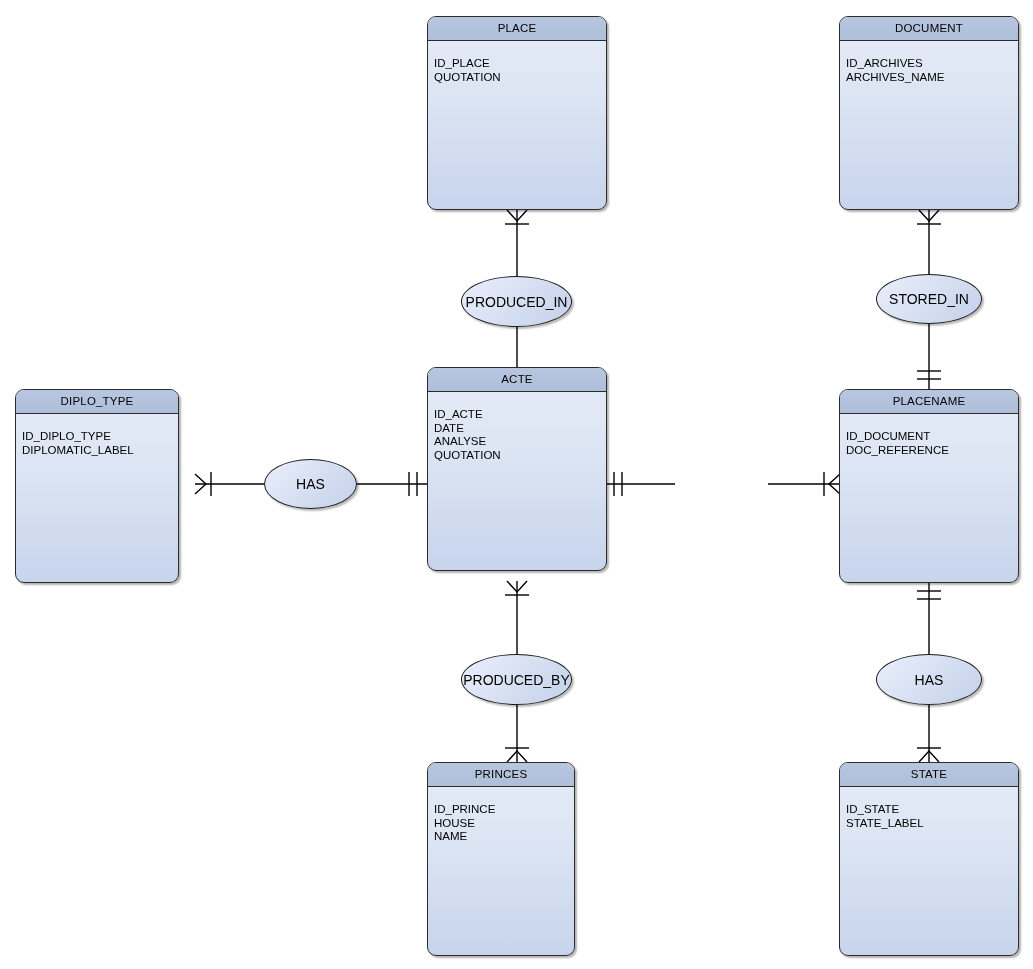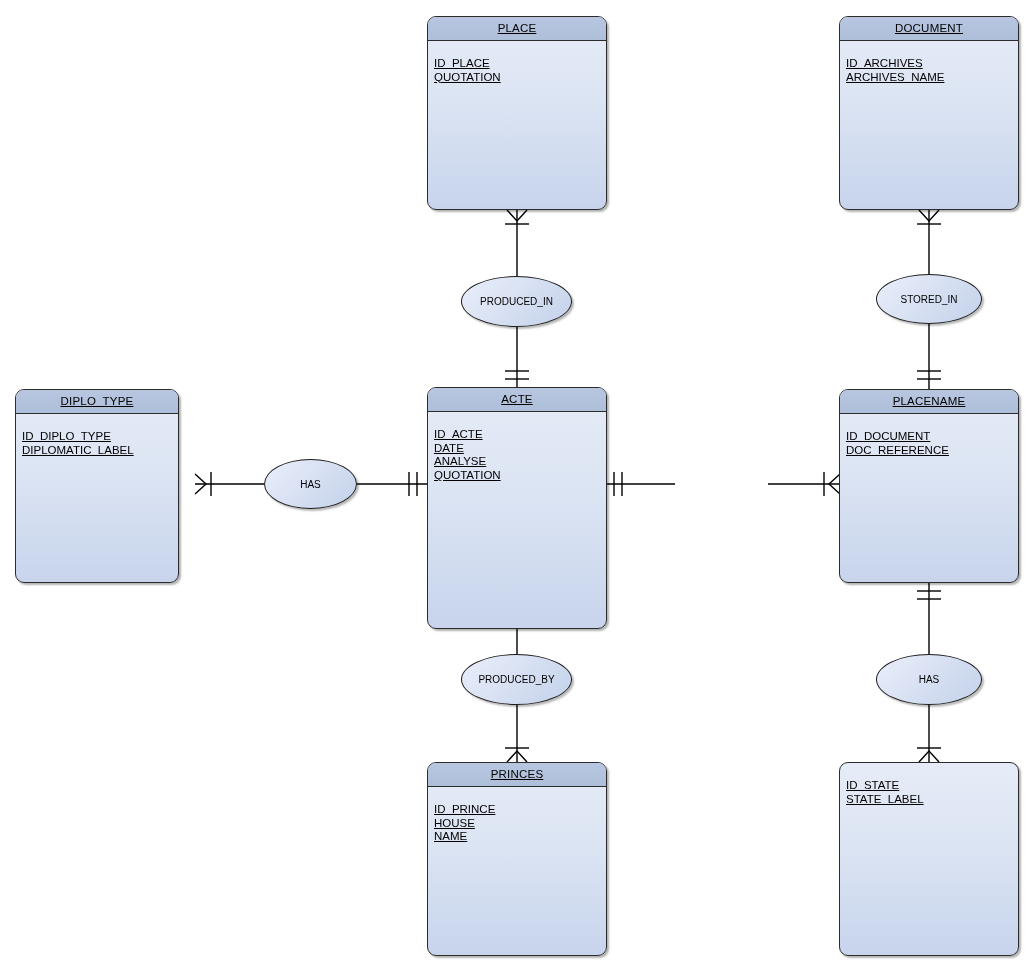--- a/index.html
+++ b/index.html
@@ -14,21 +14,20 @@
   
   .entity{
     position:absolute;
     box-sizing:border-box;
     border:1px solid #2b2b2b;
     border-radius:9px;
     background:linear-gradient(to bottom,#e6ecf7 0%,#dbe4f3 45%,#c7d4ec 100%);
     box-shadow:2px 2px 2px rgba(0,0,0,0.30);
     overflow:hidden;
     z-index:5;
-    text-decoration:underline;
   }
   .entity-header{
     height:23px;
     line-height:23px;
     text-align:center;
     font-size:11.5px;
     color:#000;
     background:linear-gradient(to bottom,#b8c6e0 0%,#aebfda 100%);
     border-bottom:1px solid #2b2b2b;
     letter-spacing:.2px;
@@ -44,21 +43,21 @@
 
   
   .rel{
     position:absolute;
     box-sizing:border-box;
     border:1px solid #1b1b1b;
     border-radius:50%;
     background:linear-gradient(135deg,#e9eefa 0%,#dbe3f4 40%,#c3d1ea 100%);
     box-shadow:2px 2px 2px rgba(0,0,0,0.28);
     display:flex;align-items:center;justify-content:center;
-    font-size:10px;color:#000;
+    font-size:14px;color:#000;
     z-index:6;
   }
 
   
   .lines{position:absolute;left:0;top:0;width:1033px;height:969px;z-index:1;}
   .lines line,.lines polyline{stroke:#000;stroke-width:1.4;fill:none;}
 </style>
 </head>
 <body>
 
@@ -126,48 +125,49 @@
   </div>
 
   <div class="entity" style="left:15px;top:389px;width:164px;height:194px;">
     <div class="entity-header">DIPLO_TYPE</div>
     <div class="entity-attrs">
       <div>ID_DIPLO_TYPE</div>
       <div>DIPLOMATIC_LABEL</div>
     </div>
   </div>
 
-  <div class="entity" style="left:427px;top:387px;width:180px;height:242px;">
+  <div class="entity" style="left:427px;top:367px;width:180px;height:204px;">
     <div class="entity-header">ACTE</div>
     <div class="entity-attrs">
       <div>ID_ACTE</div>
       <div>DATE</div>
       <div>ANALYSE</div>
       <div>QUOTATION</div>
     </div>
   </div>
 
   <div class="entity" style="left:839px;top:389px;width:180px;height:194px;">
     <div class="entity-header">PLACENAME</div>
     <div class="entity-attrs">
       <div>ID_DOCUMENT</div>
       <div>DOC_REFERENCE</div>
     </div>
   </div>
 
-  <div class="entity" style="left:427px;top:762px;width:180px;height:194px;">
+  <div class="entity" style="left:427px;top:762px;width:148px;height:194px;">
     <div class="entity-header">PRINCES</div>
     <div class="entity-attrs">
       <div>ID_PRINCE</div>
       <div>HOUSE</div>
       <div>NAME</div>
     </div>
   </div>
 
   <div class="entity" style="left:839px;top:762px;width:180px;height:194px;">
+    <div class="entity-header">STATE</div>
     <div class="entity-attrs">
       <div>ID_STATE</div>
       <div>STATE_LABEL</div>
     </div>
   </div>
 
   <div class="rel" style="left:461px;top:276px;width:111px;height:51px;">
     <span>PRODUCED_IN</span>
   </div>
 

